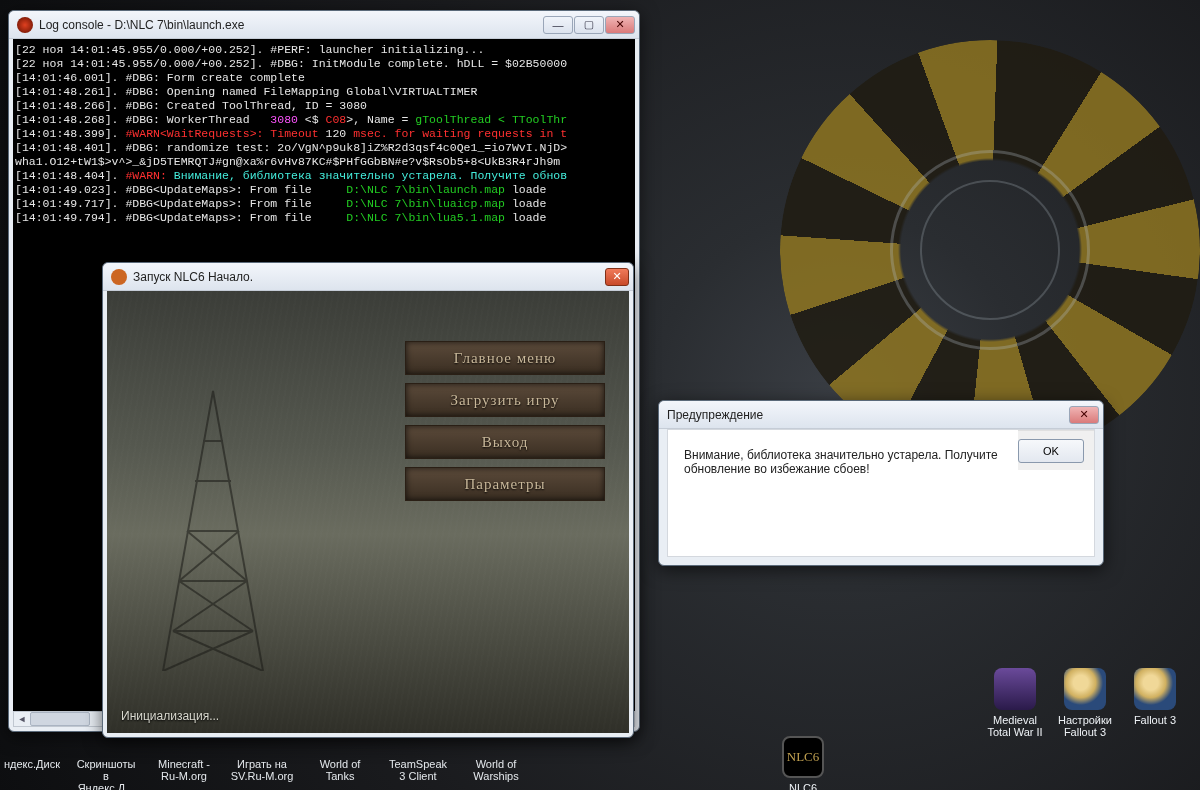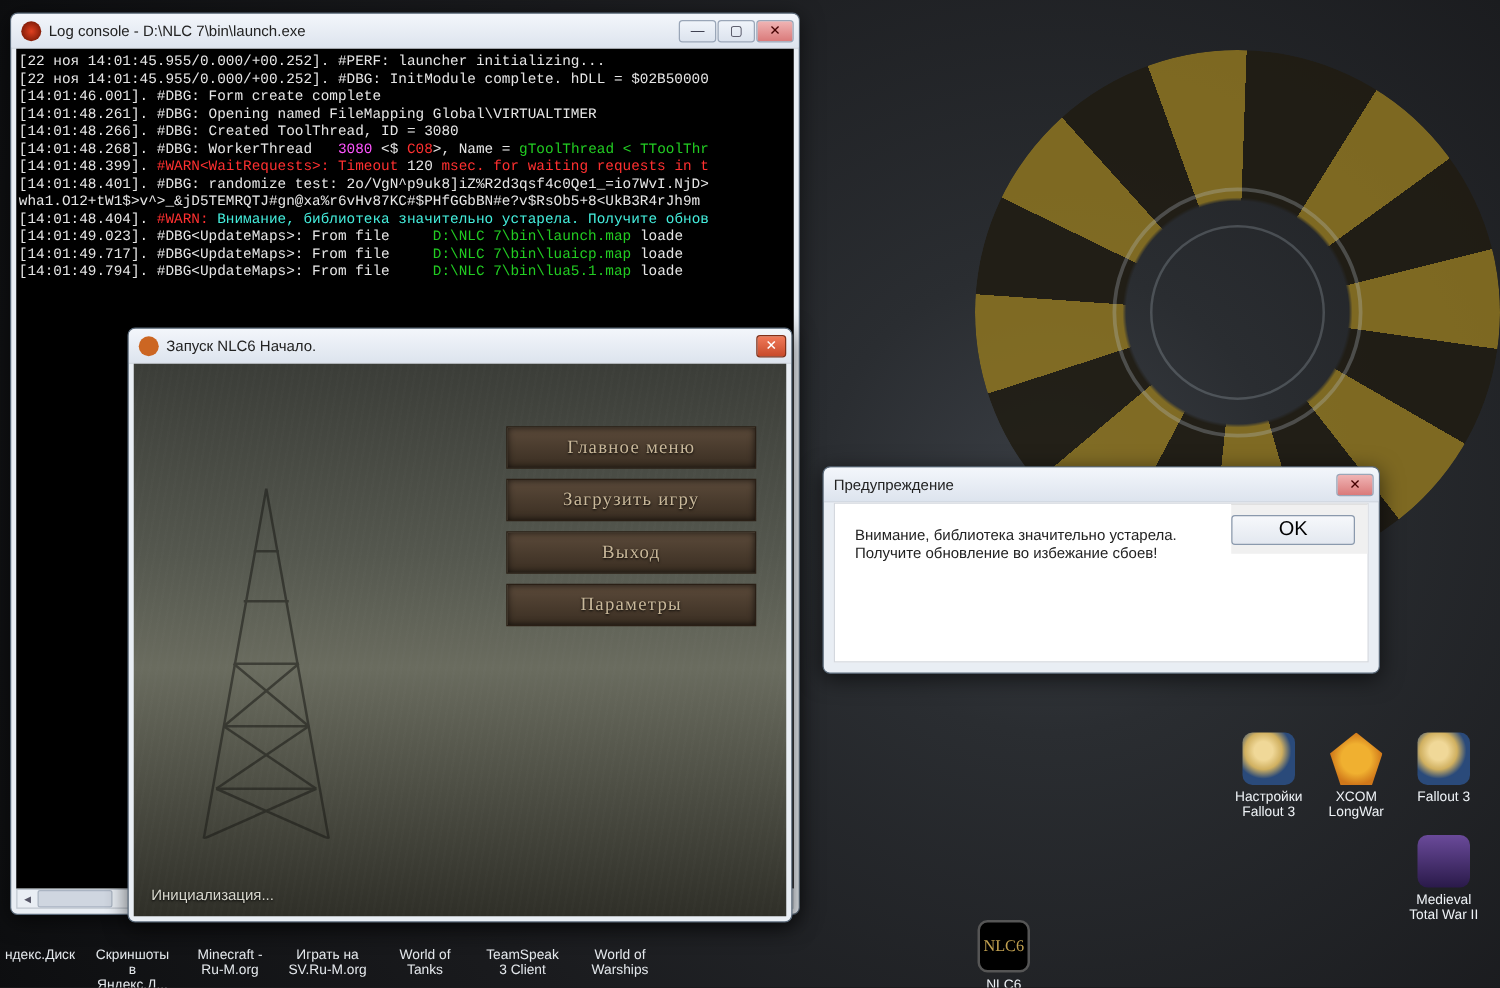--- a/index.html
+++ b/index.html
@@ -31,25 +31,25 @@
 .launcher .titlebar .ico { background: #cc6622; }
 .launcher .body { position: absolute; top: 28px; left: 4px; right: 4px; bottom: 4px; background: linear-gradient(#3b3d38 0%, #55584f 35%, #6a6c5f 55%, #2f2f28 100%); overflow: hidden; }
 .launcher .body::before { content:""; position:absolute; inset:0; background: repeating-linear-gradient(100deg, rgba(255,255,255,0.02) 0 2px, transparent 2px 6px); opacity: .5; }
 .launcher .tower { position:absolute; left: 36px; top: 80px; width: 140px; height: 300px; }
 .launcher .tower svg { width:100%; height:100%; opacity:.55; }
 .launcher .menu { position: absolute; right: 24px; top: 50px; width: 200px; display:flex; flex-direction:column; gap: 8px; }
 .launcher .menu div { height: 34px; display:flex; align-items:center; justify-content:center; background: linear-gradient(#5b4a3a, #3a2e22); border: 1px solid #2a1f15; color: #c9b89a; font-family: Georgia, serif; font-size: 15px; letter-spacing: 1px; text-shadow: 0 1px 2px #000; box-shadow: inset 0 0 6px rgba(0,0,0,.7); cursor:pointer;text-align:right; }
 .launcher .status { position:absolute; left: 14px; bottom: 10px; color: #d9d9cf; font-size: 12px; text-shadow: 0 1px 2px #000; }
 .launcher .closebtn { width: 24px; height: 18px; background: linear-gradient(#f07a5a,#c84a2a); border:1px solid #803018; color:#fff; border-radius:3px; display:flex;align-items:center;justify-content:center; font-size:11px; cursor:pointer; }
 
-.msgbox { left: 658px; top: 373px; width: 446px; height: 166px; z-index: 10; }
+.msgbox { left: 658px; top: 400px; width: 446px; height: 166px; z-index: 10; }
 .msgbox .body { position:absolute; top:28px; left:8px; right:8px; bottom:8px; background:#fff; border:1px solid #d4d8de; display:flex; flex-direction:row; }
 .msgbox .msg { flex:1; padding: 18px 16px; font-size: 12px; color: #222; }
 .msgbox .btnrow { height: 40px; display:flex; justify-content:flex-end; align-items:center; padding-right: 10px; background:#f0f0f0; border-top:1px solid #e0e0e0;}
-.msgbox .btnrow button { width: 99px; height: 24px; border:1px solid #8a99ad; background: linear-gradient(#f6f8fb,#e3e8f0); border-radius:3px; font-size:16px; cursor:pointer; }
+.msgbox .btnrow button { width: 66px; height: 24px; border:1px solid #8a99ad; background: linear-gradient(#f6f8fb,#e3e8f0); border-radius:3px; font-size:11px; cursor:pointer; }
 
 .taskbar { position:absolute; left:0; right:0; bottom:0; height: 34px; display:flex; align-items:flex-start; padding: 2px 4px 0; gap: 14px; color:#e4e8ec; font-size: 11px; }
 .taskbar .item { display:flex; flex-direction:column; align-items:center; max-width: 64px; text-align:center; line-height: 12px; cursor:pointer; }
 
 .dicons { position:absolute; right: 10px; bottom: 44px; display:grid; grid-template-columns: repeat(3, 70px); grid-auto-rows: 78px; gap: 4px 0; direction: rtl; }
 .dicon { display:flex; flex-direction:column; align-items:center; text-align:center; color:#eef2f6; font-size: 11px; cursor:pointer; direction: ltr; }
 .dicon .ic { width: 42px; height: 42px; border-radius: 8px; margin-bottom: 4px; display:flex; align-items:center; justify-content:center; }
 .ic-xcom { background: radial-gradient(circle,#f0b030 40%,#d0781a 70%); clip-path: polygon(50% 0,100% 40%,80% 100%,20% 100%,0 40%); }
 .ic-fallout { background: radial-gradient(circle at 40% 35%,#f0d898 20%,#d0b060 40%,#2a4a7a 60%); border-radius:50%; }
 .ic-nlc { background:#000; color:#c0a050; font-family: Georgia,serif; font-size:13px; border:2px solid #555; }
@@ -124,24 +124,20 @@
     </div>
   </div>
 </div>
 
 <div class="dicons" id="dicons">
     <div class="dicon">
       <div class="ic ic-fallout"></div>
       <span>Fallout 3</span>
     </div>
     <div class="dicon">
-      <div class="ic ic-xcom"></div>
-      <span>XCOM LongWar</span>
-    </div>
-    <div class="dicon">
       <div class="ic ic-fallout"></div>
       <span>Настройки Fallout 3</span>
     </div>
     <div class="dicon">
       <div class="ic ic-med"></div>
       <span>Medieval Total War II</span>
     </div>
   </div>
 
 <div class="dicon" style="position:absolute; left: 782px; top: 736px;">

